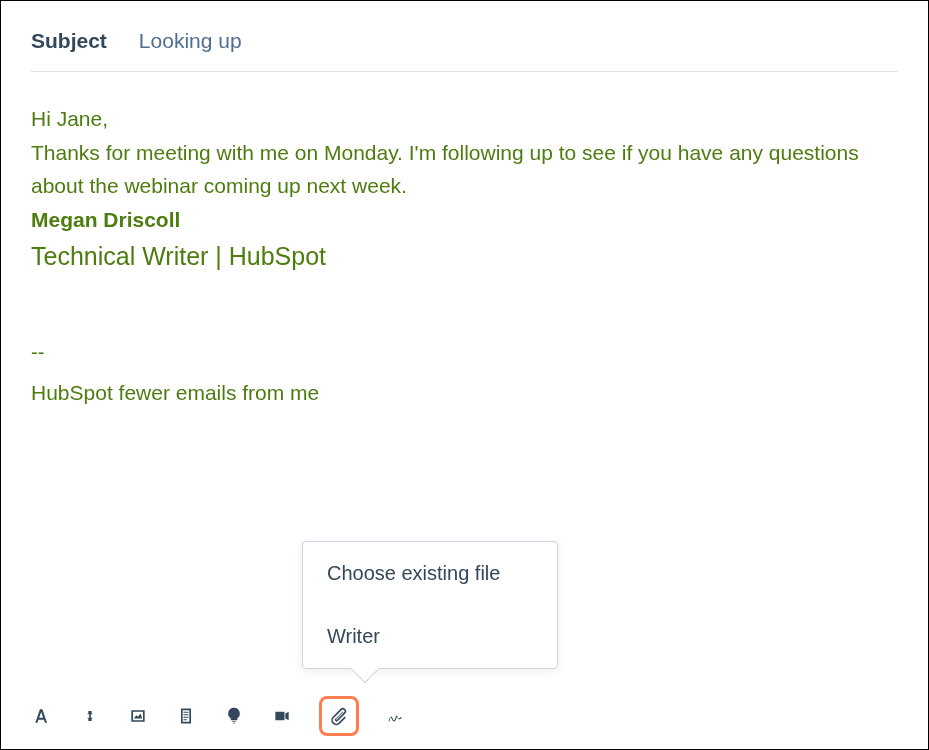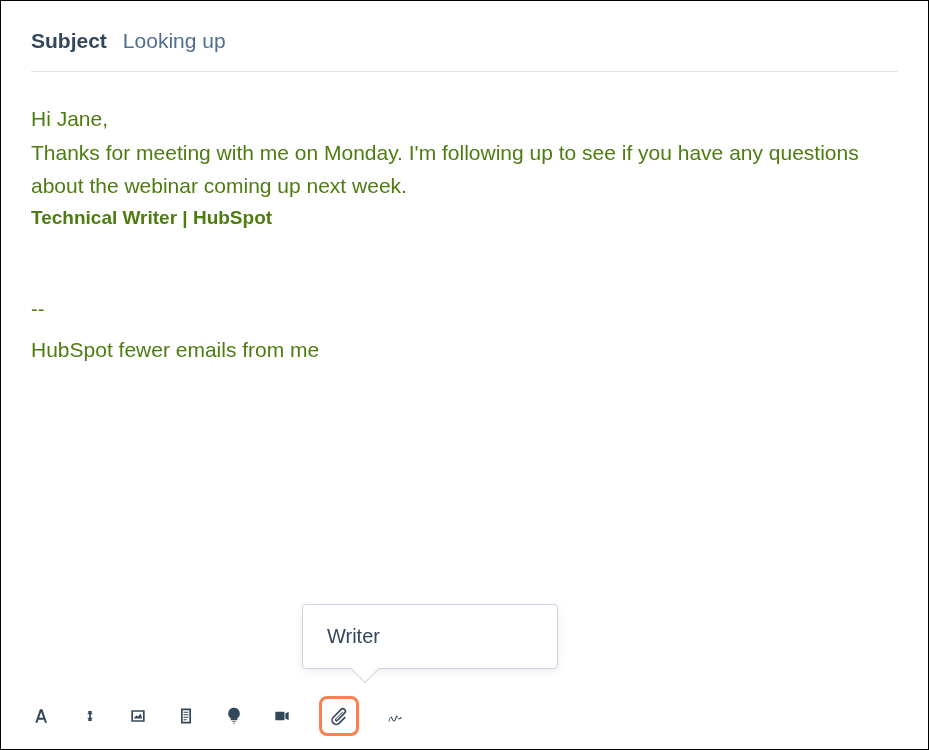--- a/index.html
+++ b/index.html
@@ -18,21 +18,21 @@
       width: 929px;
       height: 750px;
       padding: 28px 30px 18px 30px;
       display: flex;
       flex-direction: column;
       position: relative;
     }
     .subject-row {
       display: flex;
       align-items: baseline;
-      gap: 16px;
+      gap: 32px;
       padding-bottom: 18px;
       border-bottom: 1px solid #e0e4ea;
       margin-bottom: 30px;
     }
     .subject-label {
       font-size: 21px;
       font-weight: 600;
       color: #33475b;
     }
     .subject-value {
@@ -50,22 +50,22 @@
       margin: 0;
     }
     .body-block {
       margin-bottom: 34px;
     }
     .signature-name {
       font-weight: 700;
       font-size: 21px;
     }
     .signature-title {
-      font-size: 19px;
-      font-weight: 700;
+      font-size: 25px;
+      font-weight: 400;
     }
     .separator-dashes {
       margin-top: 60px;
       margin-bottom: 8px;
       font-size: 20px;
     }
     .footer-text {
       font-size: 21px;
     }
     .toolbar {
@@ -133,27 +133,29 @@
 
   <div class="subject-row">
     <span class="subject-label">Subject</span>
     <span class="subject-value">Looking up</span>
   </div>
 
   <div class="email-body">
     <p class="body-block">Hi Jane,</p>
     <p class="body-block">Thanks for meeting with me on Monday. I'm following up to see if you have any questions about the webinar coming up next week.</p>
     <div>
+      <div class="signature-name">Megan Driscoll</div>
       <div class="signature-title">Technical Writer | HubSpot</div>
     </div>
     <div class="separator-dashes">--</div>
     <div class="footer-text">HubSpot fewer emails from me</div>
   </div>
 
   <div class="popover">
+    <div class="popover-item">Choose existing file</div>
     <div class="popover-item">Writer</div>
     <div class="popover-tail"></div>
   </div>
 
   <div class="toolbar">
     <div class="toolbar-btn">
       <svg viewBox="0 0 24 24">
           <path d="M9.5 4 4 20h2.5l1.2-3.6h6.6L15.5 20H18L12.5 4h-3zm-.9 10L11 7.2 13.4 14H8.6z"></path>
         </svg>
     </div>

